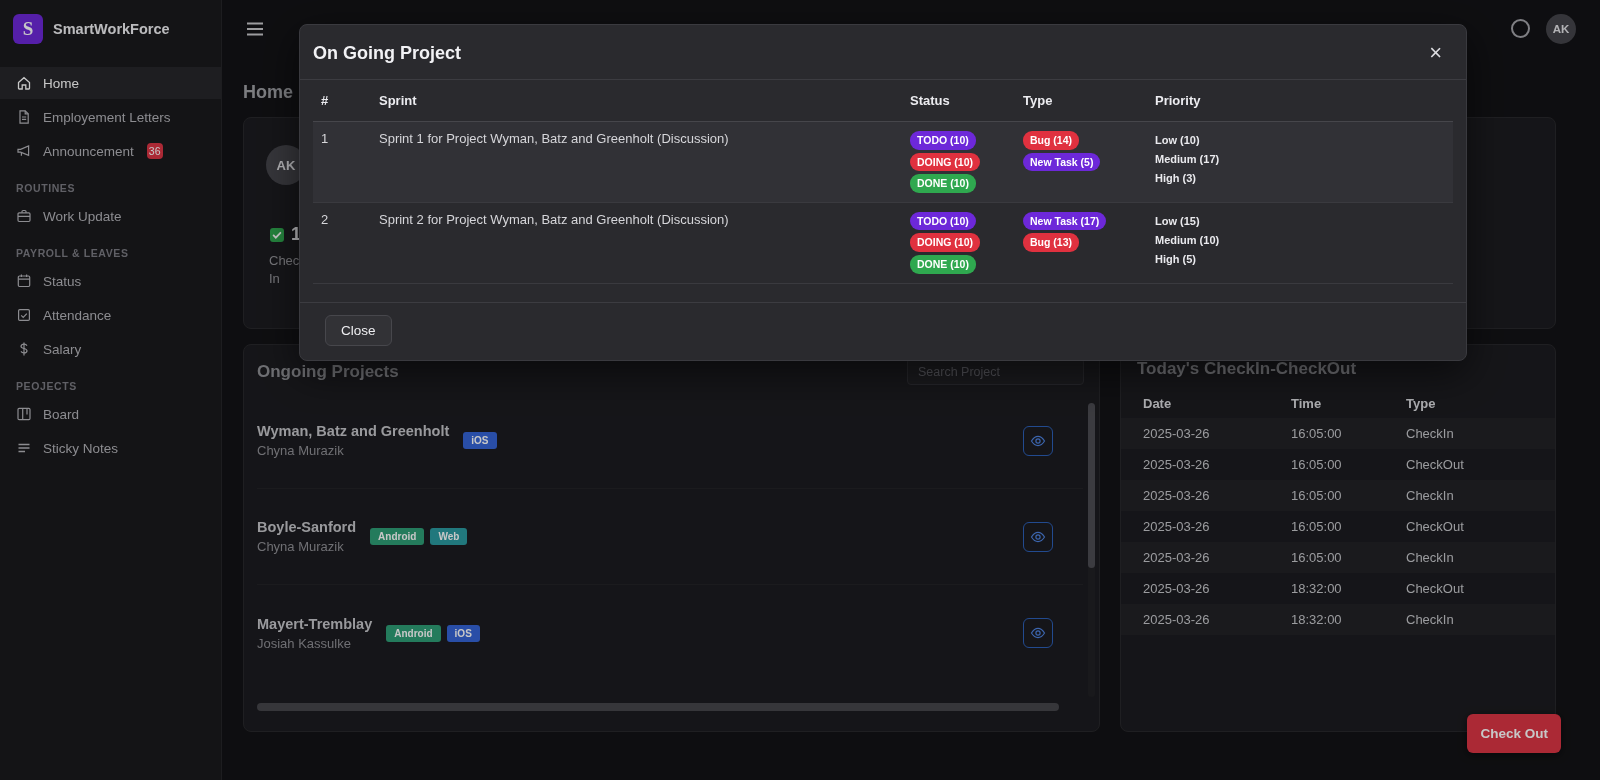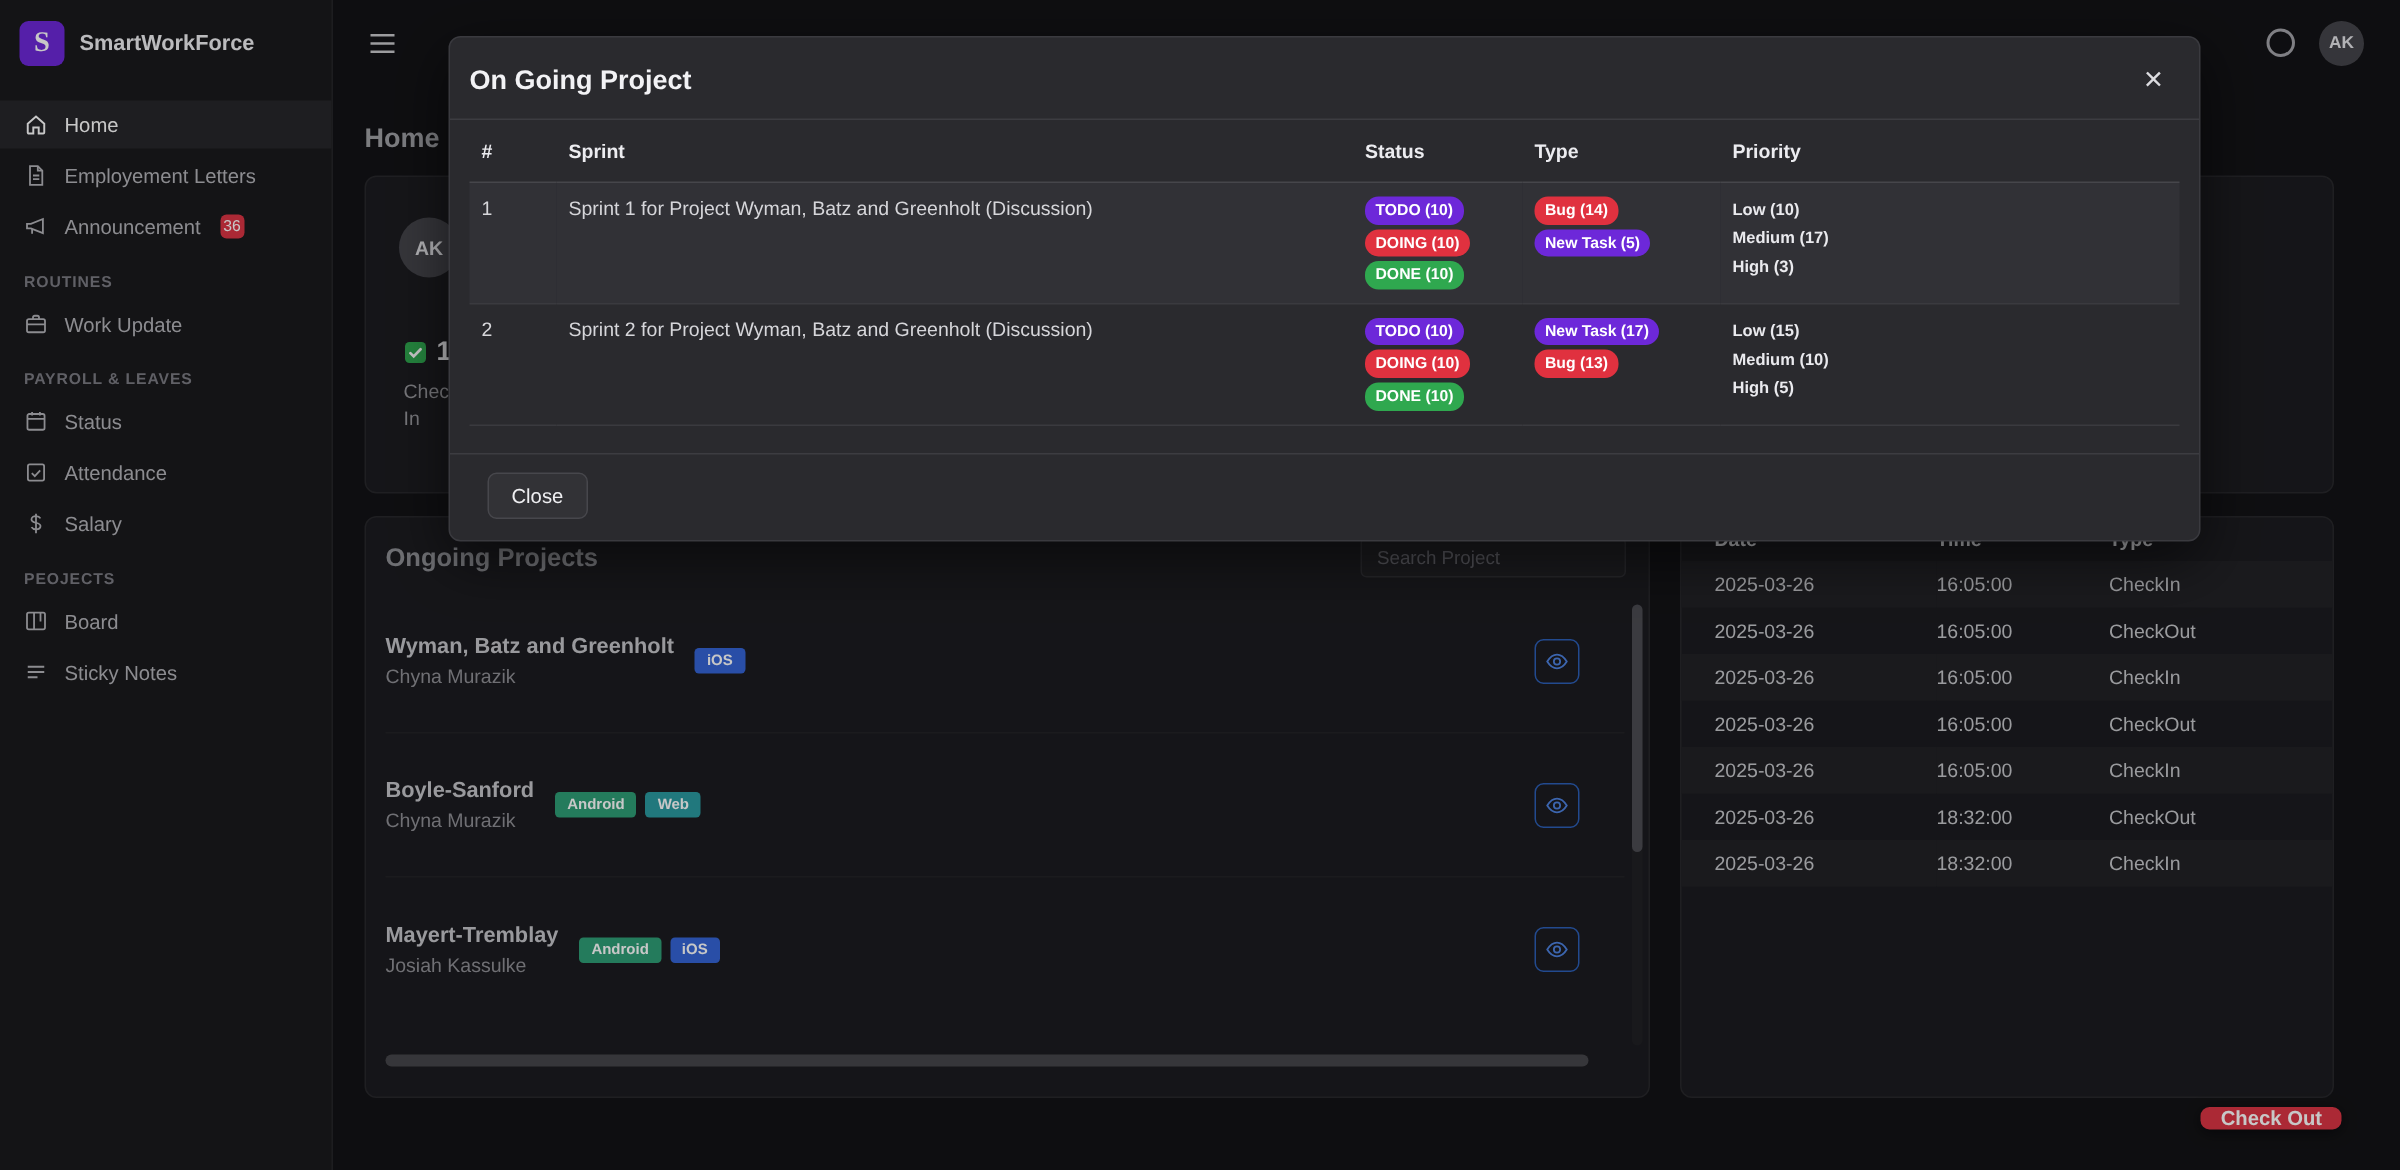--- a/index.html
+++ b/index.html
@@ -85,21 +85,21 @@
 
   
   .cio-title { padding:14px 16px 10px; }
   .cio-table { width:100%; border-collapse:collapse; table-layout:fixed; }
   .cio-table th { text-align:left; font-size:13px; font-weight:bold; color:#dedfe3; padding:7px 0; }
   .cio-table td { font-size:13px; color:#c6c7cb; padding:8px 0; }
   .cio-table th:first-child, .cio-table td:first-child { padding-left:22px; }
   .cio-table tbody tr:nth-child(odd) { background:#222226; }
 
   .checkout-btn { position:fixed; right:39px; bottom:27px; background:var(--c-danger); color:#fff;
-                  font-size:13.5px; font-weight:bold; padding:0 13px; border:none; border-radius:6px;
+                  font-size:13.5px; font-weight:bold; padding:12px 13px; border:none; border-radius:6px;
                   cursor:pointer; box-shadow:0 2px 10px rgba(0,0,0,.45); font-family:inherit; }
 
   
   .backdrop { position:fixed; inset:0; background:rgba(0,0,0,.22); }
   .modal { position:fixed; left:299px; top:24px; width:1168px; background:#2a2a2e; border:1px solid #3a3a3f;
            border-radius:8px; box-shadow:0 12px 40px rgba(0,0,0,.55); }
   .modal-header { display:flex; align-items:center; justify-content:space-between;
                   padding:17px 24px 15px 13px; border-bottom:1px solid #3c3c41; }
   .modal-title { font-size:18px; font-weight:bold; color:#f2f2f5; }
   .modal-close { font-size:22px; color:#dcdce0; cursor:pointer; line-height:1; }
@@ -324,20 +324,21 @@
                 </button>
      </div>
             </div>
           <div class="v-scroll-track">
             <div class="v-thumb"></div>
           </div>
           <div class="h-scroll"></div>
         </div>
 
         <div class="card checkinout-card">
+          <div class="card-title cio-title">Today's CheckIn-CheckOut</div>
           <table class="cio-table">
             <colgroup>
                 <col style="width:170px">
                 <col style="width:115px">
                 <col>
               </colgroup>
             <thead>
               <tr>
                 <th>Date</th>
                 <th>Time</th>

